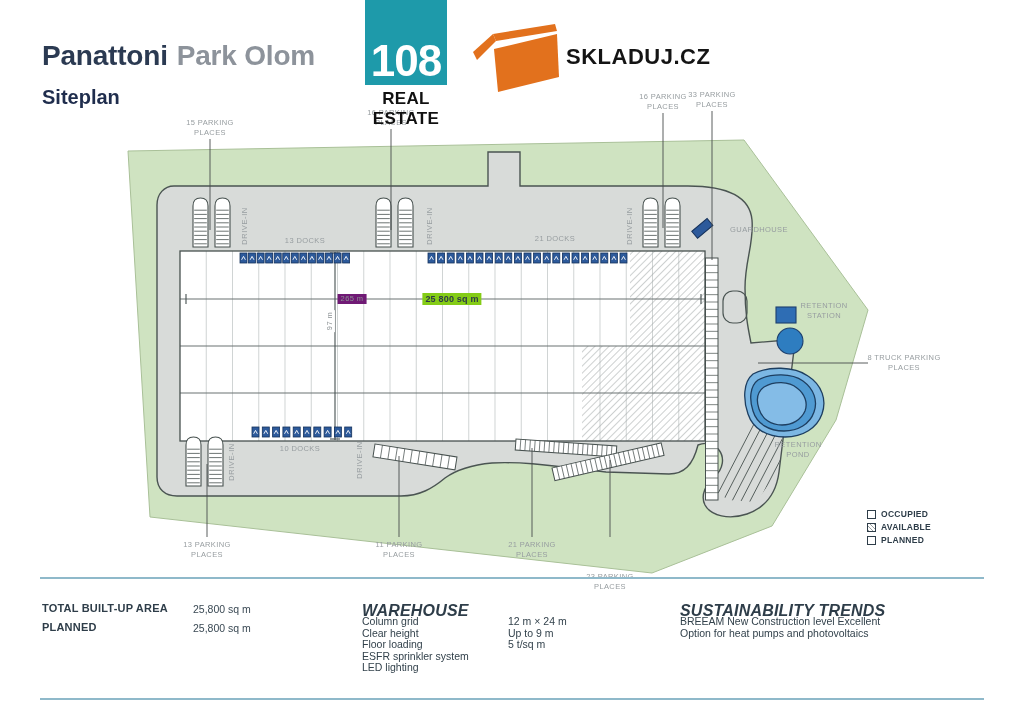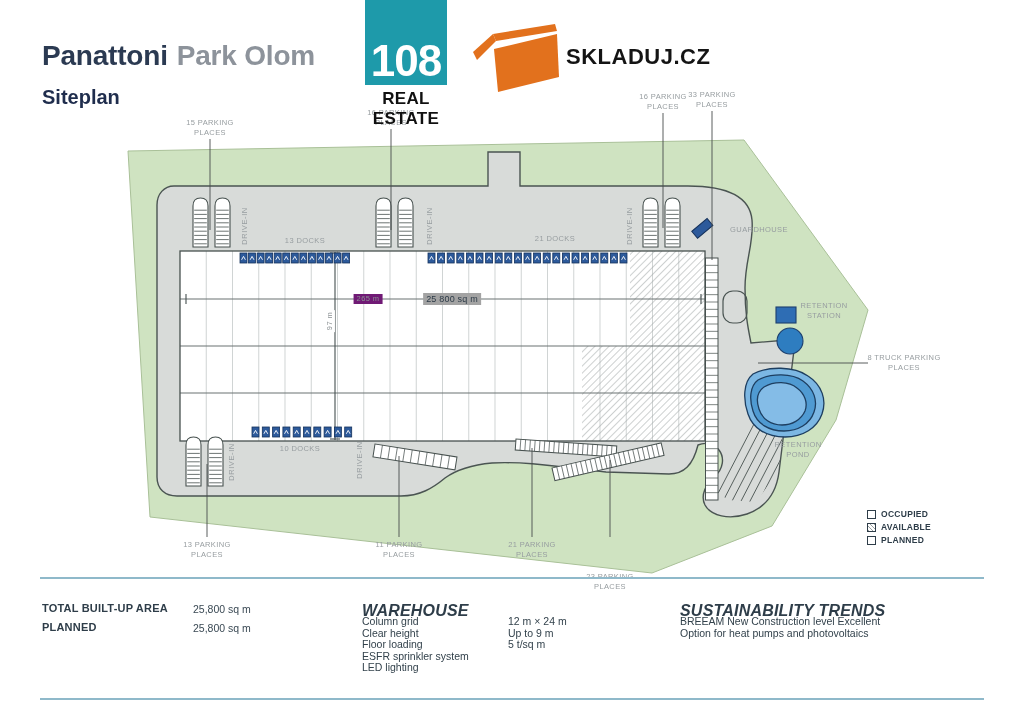--- a/index.html
+++ b/index.html
@@ -17,22 +17,22 @@
   .logo108-caption{position:absolute;left:361px;top:89px;width:90px;text-align:center;font-size:17px;
     font-weight:700;color:#101010;letter-spacing:.3px;z-index:2;}
   .skladuj-icon{position:absolute;left:468px;top:22px;z-index:2;}
   .skladuj-text{position:absolute;left:566px;top:44px;font-size:22px;font-weight:700;color:#141414;
     letter-spacing:.5px;z-index:2;}
   
   #label-layer{position:absolute;inset:0;z-index:1;pointer-events:none;}
   .plan-label{position:absolute;transform:translateX(-50%);font-size:7.5px;line-height:1.35;
     color:#979da0;text-align:center;letter-spacing:.4px;white-space:nowrap;}
   .rot{transform:translate(-50%,-50%) rotate(-90deg);letter-spacing:.6px;}
-  .dim{background:#701a75;padding:0 3px;color:#8c9294;margin-left:16px;}
-  .dim-bold{background:#a3a3a3;padding:0 3px;color:#2c3a46;font-weight:400;font-size:9px;letter-spacing:.2px;}
+  .dim{background:#701a75;padding:0 3px;color:#8c9294;}
+  .dim-bold{background:#84cc16;padding:0 3px;color:#2c3a46;font-weight:700;font-size:9px;letter-spacing:.2px;}
   .dim-rot{transform:translate(-50%,-50%) rotate(-90deg);background:#fff;padding:0 2px;color:#8c9294;}
   
   #legend{position:absolute;left:867px;top:509px;z-index:1;}
   .legend-row{display:flex;align-items:center;margin-bottom:3px;}
   .legend-swatch{width:7px;height:7px;border:1.5px solid #2e3d49;margin-right:5px;background:#fff;}
   .legend-swatch.available{background:repeating-linear-gradient(45deg,#9aa0a0 0,#9aa0a0 1px,#fff 1px,#fff 3px);}
   .legend-label{font-size:8.5px;font-weight:700;color:#2e3d49;letter-spacing:.3px;text-align:center;}
   
   .divider{position:absolute;left:40px;width:944px;height:2px;background:#8fb9ca;z-index:1;}
   #divider-top{top:577px;} #divider-bottom{top:698px;}

